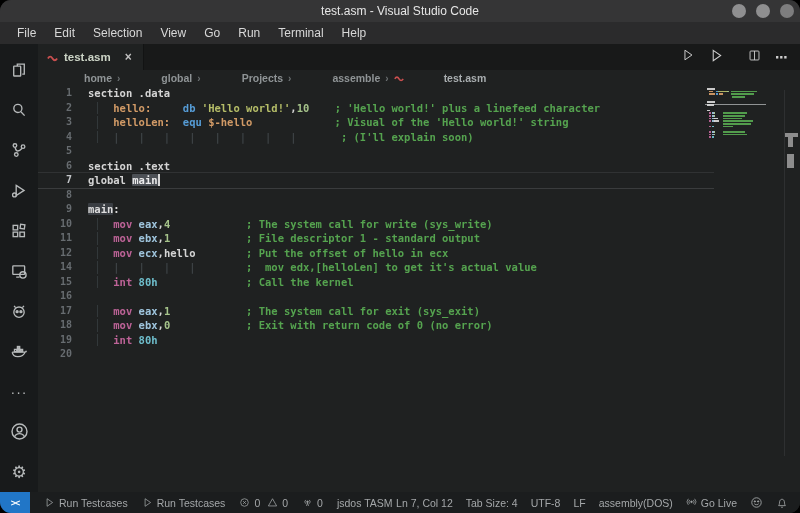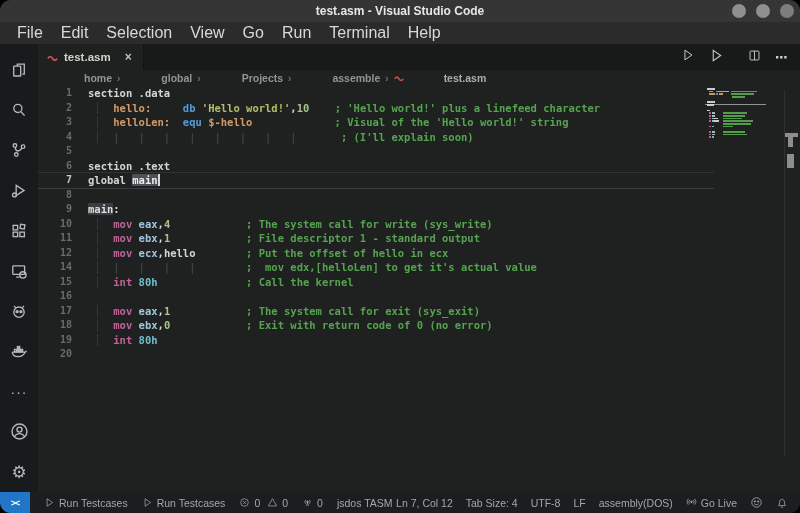--- a/index.html
+++ b/index.html
@@ -4,29 +4,29 @@
 <style>
   * { margin:0; padding:0; box-sizing:border-box; }
   body { background:#000; width:800px; height:513px; overflow:hidden;
          font-family:"Liberation Sans","DejaVu Sans",sans-serif; }
   .window { width:800px; height:513px; border-radius:11px; overflow:hidden;
             background:#1f2121; display:flex; flex-direction:column; }
 
   
   .titlebar { height:22px; background:#353536; position:relative; flex:0 0 22px;
               display:flex; align-items:center; justify-content:center; }
-  .titlebar .title { color:#e6e6e6; font-size:12px; font-weight:bold; }
+  .titlebar .title { color:#e6e6e6; font-size:12px; font-weight:normal; }
   .win-controls { position:absolute; right:6px; top:4px; display:flex; gap:10px; }
   .win-controls span { width:14px; height:14px; border-radius:50%; background:#8f8f90; display:block; }
   .win-controls span:last-child { background:#7d7d7e; }
 
   
   .menubar { height:22px; background:#2b2b2c; flex:0 0 22px; display:flex; align-items:center;
              padding-left:8px; }
-  .menubar span { color:#d8d8d8; font-size:16px; padding:2px 9px; cursor:default; }
+  .menubar span { color:#d8d8d8; font-size:12px; padding:2px 9px; cursor:default; }
 
   
   .main { flex:1 1 auto; display:flex; position:relative; min-height:0; }
 
   
   .activitybar { width:38px; background:#181a1b; display:flex; flex-direction:column;
                  align-items:center; padding-top:6px; flex:0 0 38px; }
   .ab-item { width:38px; height:42px; display:flex; align-items:center; justify-content:center;
              color:#b6b9ba; }
   .ab-item svg { stroke:#b6b9ba; fill:none; stroke-width:1.2; }

